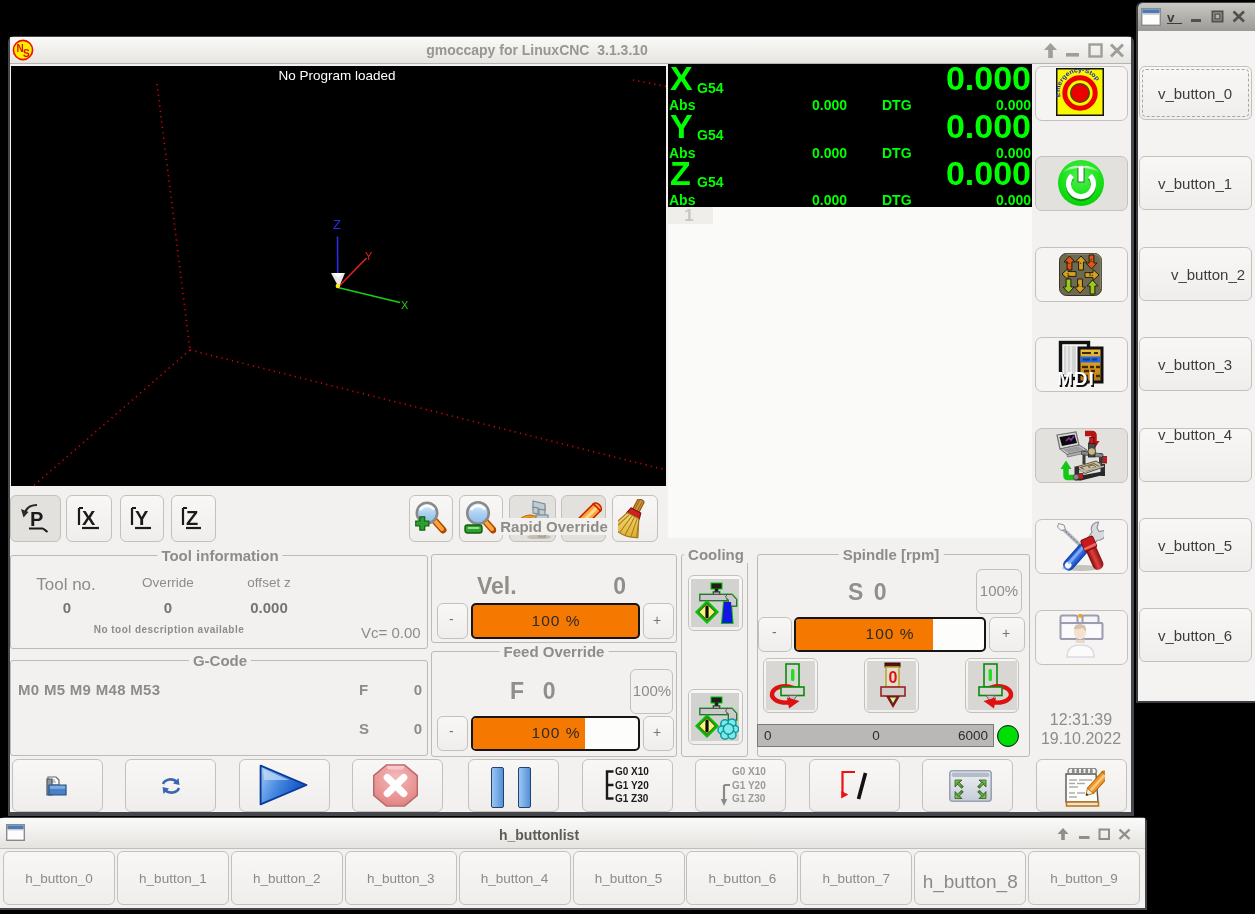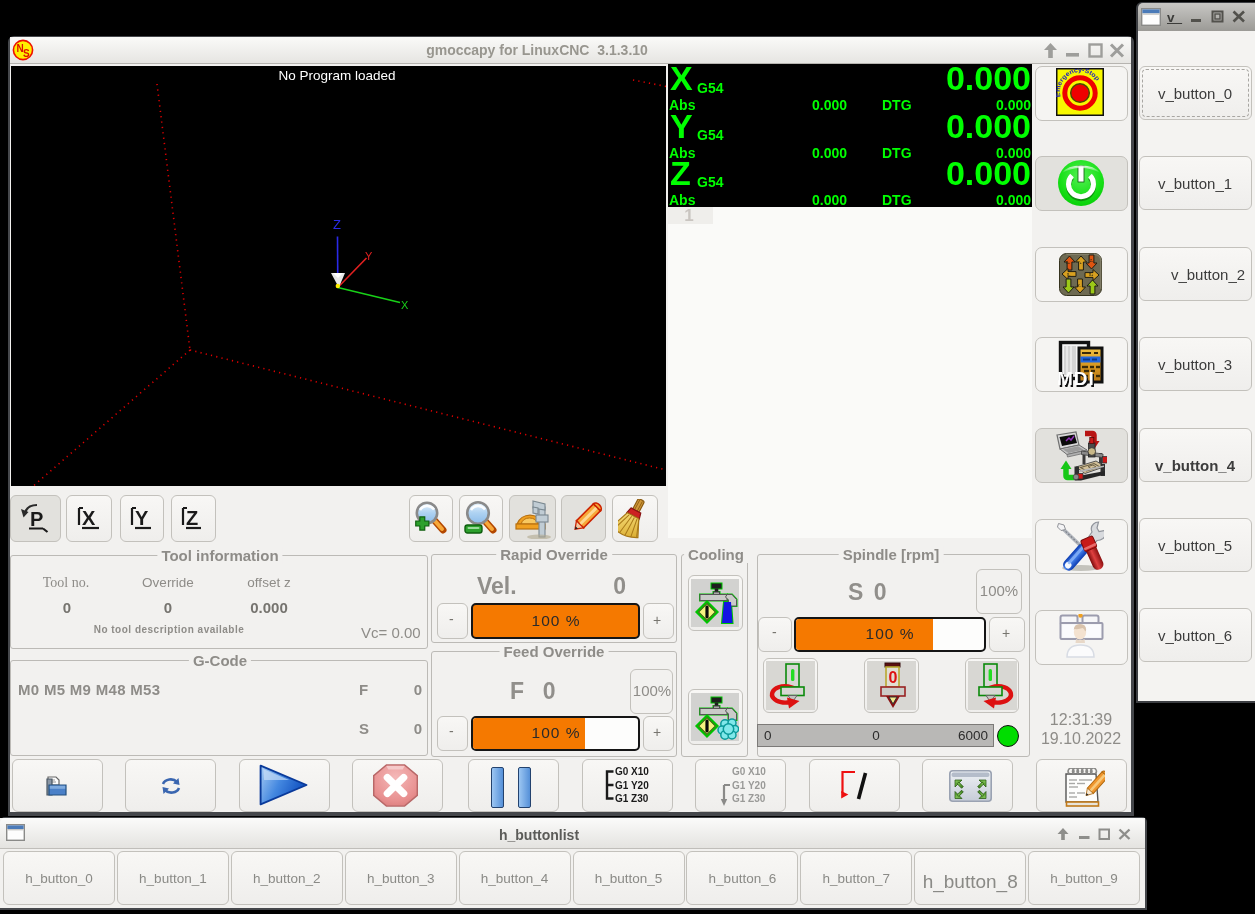--- a/index.html
+++ b/index.html
@@ -194,29 +194,29 @@
 
 <div class="abs" style="left:668px;top:207px;width:364px;height:331px;background:#fafaf8;"></div>
 <div class="abs" style="left:668px;top:207px;width:45px;height:17px;background:#efeeeb;"></div>
 <div class="abs" style="left:681px;top:206px;width:16px;color:#c9c5c0;font-size:17px;font-weight:bold;text-align:center;">1</div>
 
 <div class="frame" style="left:10px;top:555px;width:418px;height:94px;"></div>
 <div class="flabel" style="left:220px;top:547px;">Tool information</div>
 <div class="frame" style="left:10px;top:660px;width:418px;height:96px;"></div>
 <div class="flabel" style="left:220px;top:652px;">G-Code</div>
 <div class="frame" style="left:431px;top:554px;width:246px;height:89px;"></div>
-<div class="flabel" style="left:554px;top:546px;">Rapid Override</div>
+<div class="flabel" style="left:554px;top:518px;">Rapid Override</div>
 <div class="frame" style="left:431px;top:651px;width:246px;height:106px;"></div>
 <div class="flabel" style="left:554px;top:643px;">Feed Override</div>
 <div class="frame" style="left:681px;top:554px;width:67px;height:203px;"></div>
 <div class="flabel" style="left:716px;top:546px;">Cooling</div>
 <div class="frame" style="left:757px;top:554px;width:273px;height:203px;"></div>
 <div class="flabel" style="left:891px;top:546px;">Spindle [rpm]</div>
 
-<div class="abs gtx" style="left:66px;top:575px;transform:translateX(-50%);font-size:14px;font-family:Liberation Serif, serif;">Tool no.</div>
+<div class="abs gtx" style="left:66px;top:575px;transform:translateX(-50%);font-size:17px;">Tool no.</div>
 <div class="abs gtx" style="left:168px;top:575px;transform:translateX(-50%);font-size:13.5px;">Override</div>
 <div class="abs gtx" style="left:269px;top:575px;transform:translateX(-50%);font-size:13.5px;">offset z</div>
 <div class="abs" style="left:67px;top:599px;transform:translateX(-50%);font-size:15px;font-weight:bold;color:#76746f;">0</div>
 <div class="abs" style="left:168px;top:599px;transform:translateX(-50%);font-size:15px;font-weight:bold;color:#76746f;">0</div>
 <div class="abs" style="left:269px;top:599px;transform:translateX(-50%);font-size:15px;font-weight:bold;color:#76746f;">0.000</div>
 <div class="abs" style="left:169px;top:624px;transform:translateX(-50%);font-size:10px;font-weight:bold;color:#8e8c88;letter-spacing:0.5px;white-space:nowrap;">No tool description available</div>
 <div class="abs gtx" style="left:361px;top:624px;font-size:15px;">Vc= 0.00</div>
 
 <div class="abs" style="left:18px;top:681px;font-size:15px;font-weight:bold;color:#8e8c88;letter-spacing:0.3px;">M0 M5 M9 M48 M53</div>
 <div class="abs" style="left:359px;top:681px;font-size:15px;font-weight:bold;color:#8e8c88;">F</div>
@@ -729,20 +729,20 @@
         <div style="position:absolute;left:2px;top:2px;right:2px;bottom:2px;border:1px dashed #a8a6a2;border-radius:4px;"></div>
       </div>
       <div class="abs" style="left:1195px;top:85.0px;transform:translateX(-50%);font-size:15px;color:#3c3c3c;">v_button_0</div>
       <div class="btn2" style="left:1139px;top:156.4px;width:113px;height:54px;"></div>
       <div class="abs" style="left:1195px;top:175.4px;transform:translateX(-50%);font-size:15px;color:#3c3c3c;">v_button_1</div>
       <div class="btn2" style="left:1139px;top:246.8px;width:113px;height:54px;"></div>
       <div class="abs" style="left:1195px;top:265.8px;transform:translateX(-50%);font-size:15px;color:#3c3c3c;margin-left:13px;">v_button_2</div>
       <div class="btn2" style="left:1139px;top:337.2px;width:113px;height:54px;"></div>
       <div class="abs" style="left:1195px;top:356.2px;transform:translateX(-50%);font-size:15px;color:#3c3c3c;">v_button_3</div>
       <div class="btn2" style="left:1139px;top:427.6px;width:113px;height:54px;"></div>
-      <div class="abs" style="left:1195px;top:457px;transform:translateX(-50%);font-size:15px;color:#3c3c3c;font-weight:bold;">v_button_4</div>
+      <div class="abs" style="left:1195px;top:426px;transform:translateX(-50%);font-size:15px;color:#3c3c3c;">v_button_4</div>
       <div class="btn2" style="left:1139px;top:518.0px;width:113px;height:54px;"></div>
       <div class="abs" style="left:1195px;top:537.0px;transform:translateX(-50%);font-size:15px;color:#3c3c3c;">v_button_5</div>
       <div class="btn2" style="left:1139px;top:608.4px;width:113px;height:54px;"></div>
       <div class="abs" style="left:1195px;top:627.4px;transform:translateX(-50%);font-size:15px;color:#3c3c3c;">v_button_6</div>
     </div>
 
 </div>
 
 </body></html>

